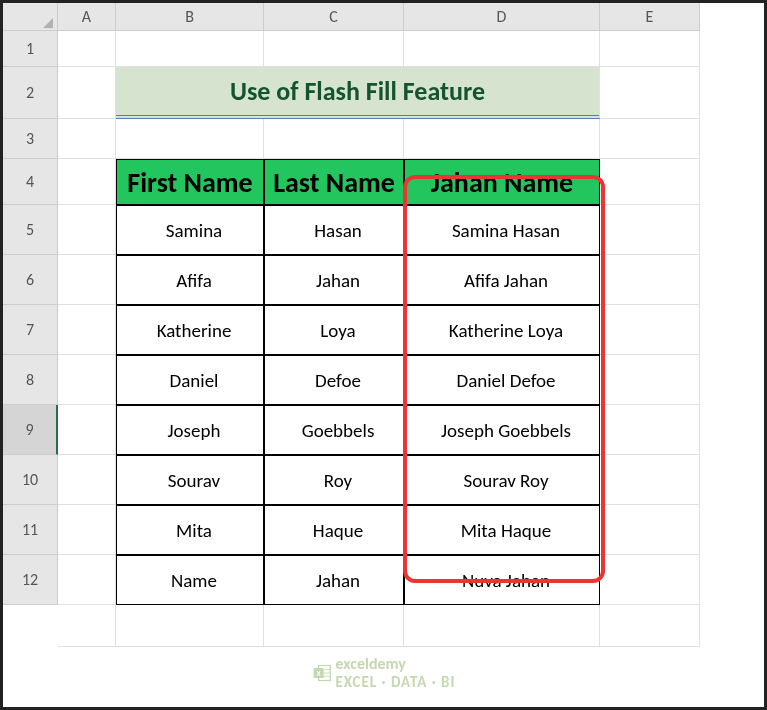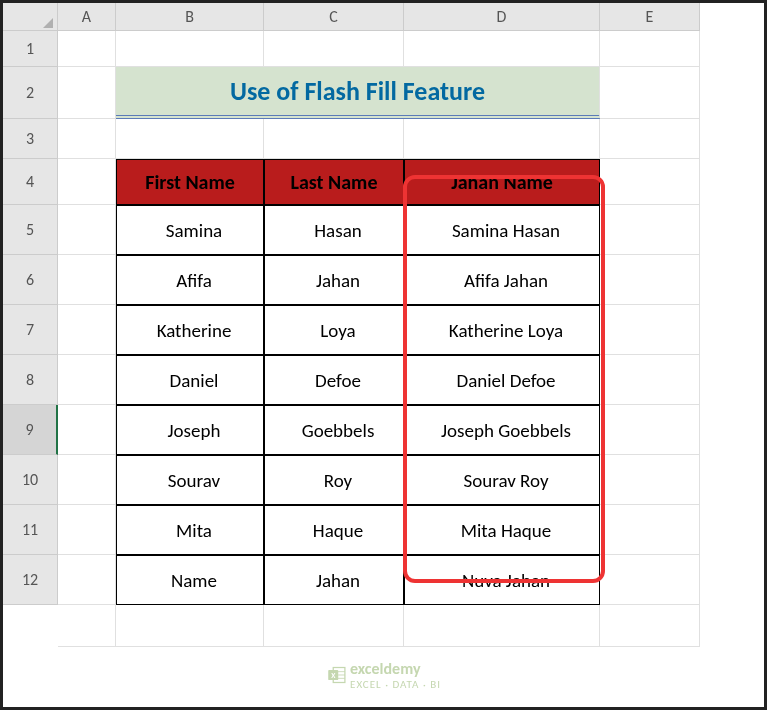--- a/index.html
+++ b/index.html
@@ -92,28 +92,28 @@
     .r3 { height: 40px; }
     .r4 { height: 46px; }
     .rD { height: 50px; } 
     .r13 { height: 42px; }
     
     .title-cell {
       background: #d5e3cf;
       border-bottom: 4px double #5b7bb8;
       font-size: 26px;
       font-weight: bold;
-      color: #0369a1;
+      color: #14532d;
     }
     
     .thcell {
-      background: #b91c1c;
+      background: #22c55e;
       border: 1px solid #000;
       font-weight: bold;
-      font-size: 20px;
+      font-size: 28px;
     }
     
     .tdcell {
       border: 1px solid #000;
       font-size: 19px;
       padding-left: 8px;
     }
     
     .highlight-box {
       position: absolute;
@@ -133,24 +133,24 @@
       transform: translateX(-50%);
       display: flex;
       align-items: center;
       gap: 4px;
       color: #bfd3a8;
       font-size: 16px;
       font-weight: bold;
       opacity: 0.9;
     }
     .watermark .sub {
-      font-size: 11px;
+      font-size: 15px;
       letter-spacing: 1px;
       display: block;
-      font-weight: normal;
+      font-weight: bold;
       color: #bfd3a8;
     }
     .watermark svg { width: 20px; height: 20px; }
   </style>
 </head>
 <body>
 
 <div class="sheet">
 
   <div class="corner">

